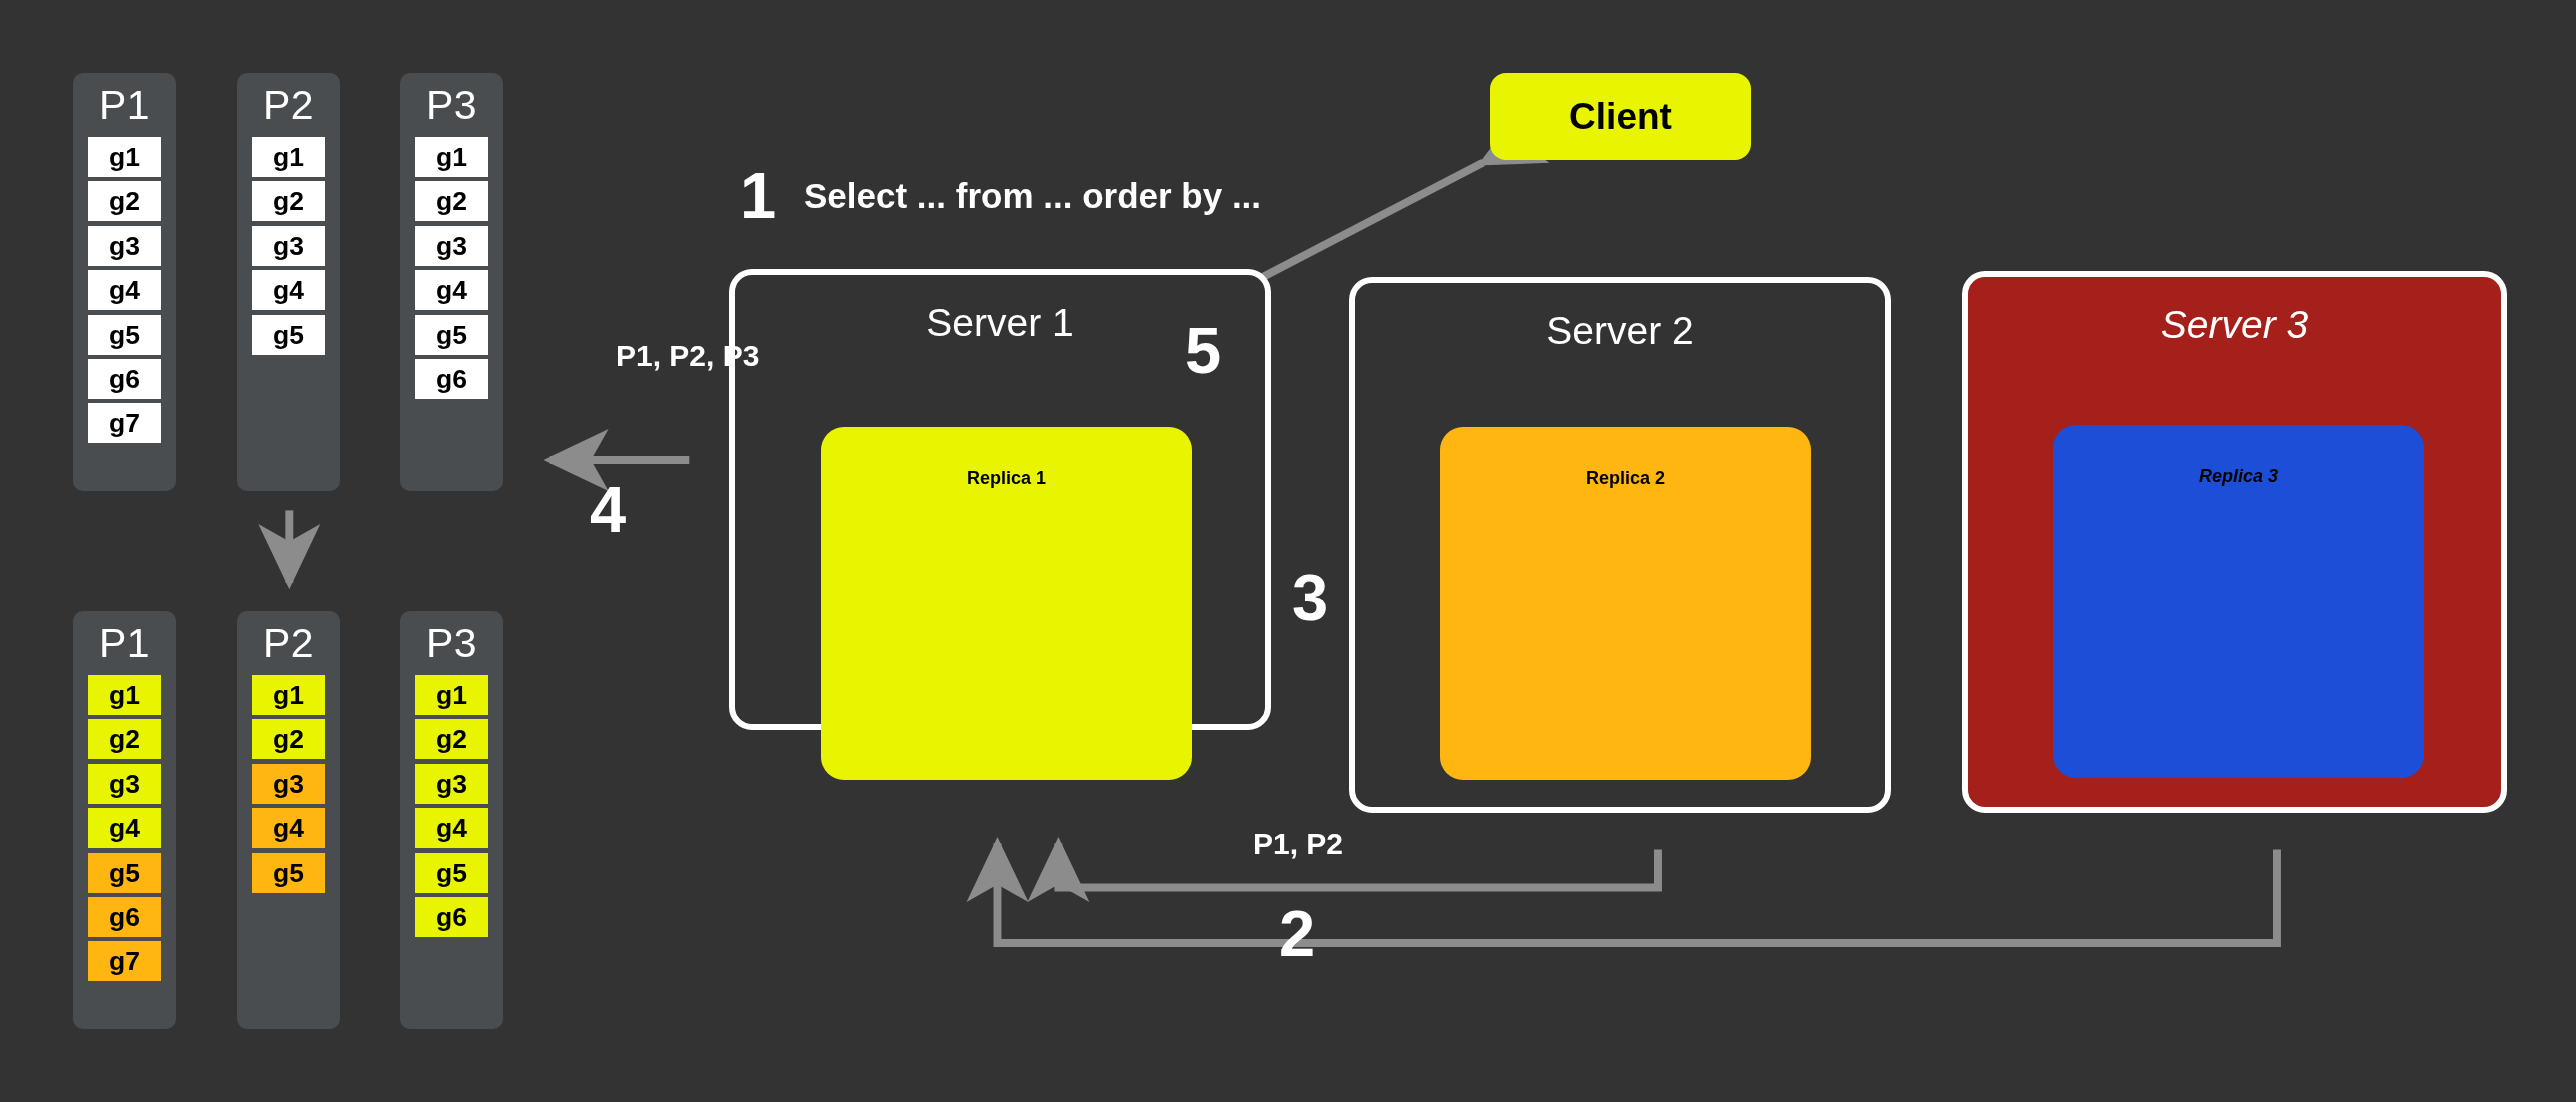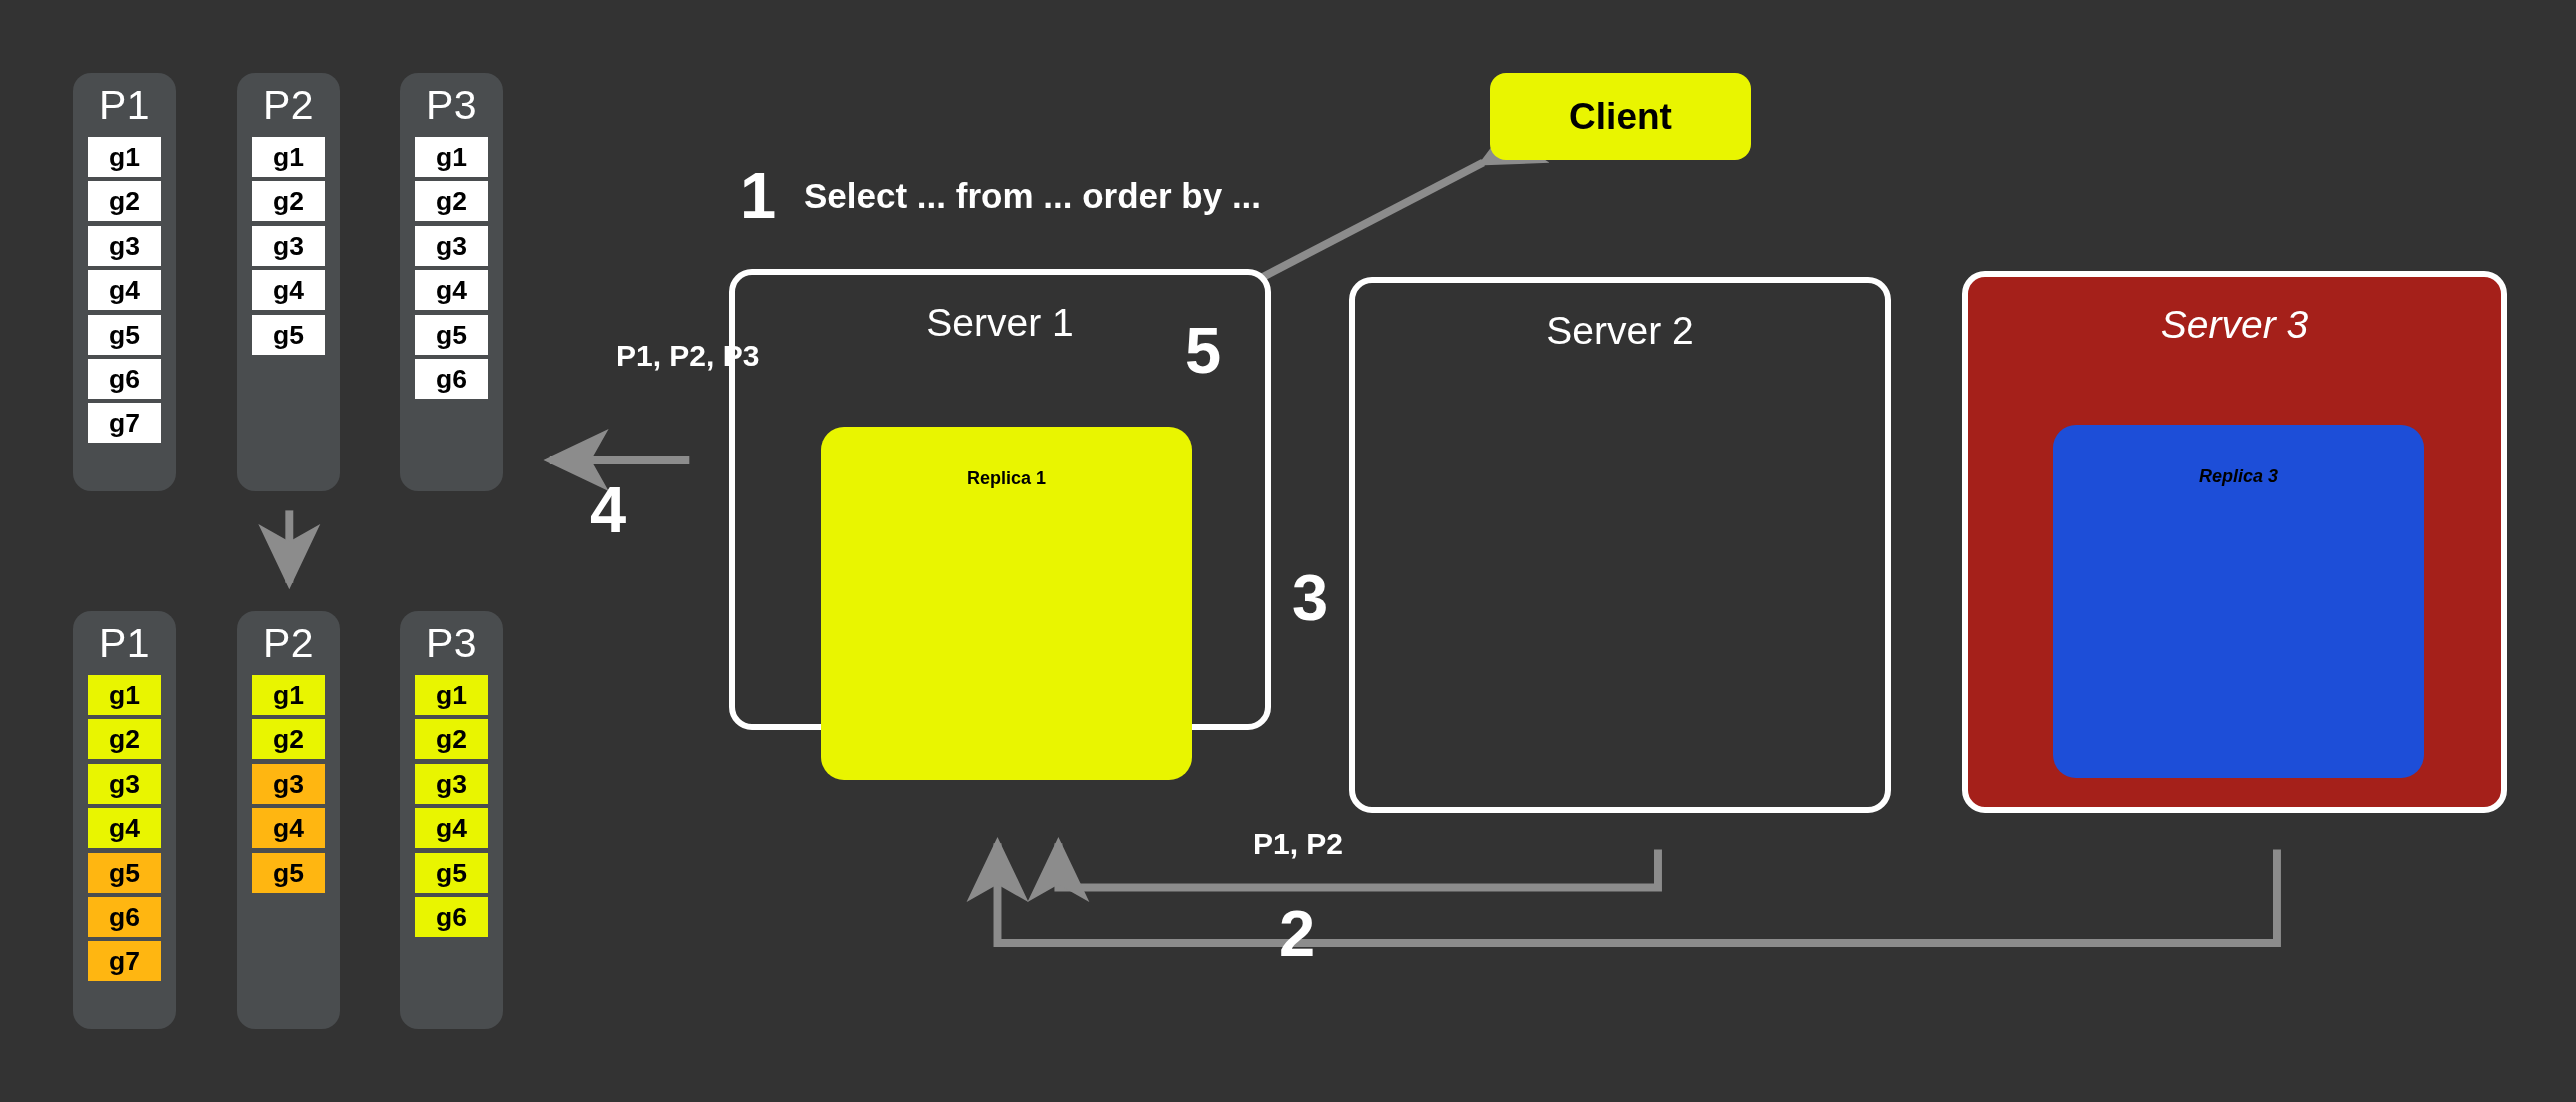--- a/index.html
+++ b/index.html
@@ -13,21 +13,21 @@
     height: 1102px;
     background: #333333;
     font-family: "Liberation Sans", sans-serif;
     overflow: hidden;
   }
 
   
   .partition {
     position: absolute;
     background: #4a4d4f;
-    border-radius: 18px;
+    border-radius: 10px;
     box-sizing: border-box;
     display: flex;
     flex-direction: column;
     align-items: center;
   }
   .partition-title {
     color: #ffffff;
     font-size: 41px;
     font-weight: 400;
     letter-spacing: 0.4px;
@@ -233,20 +233,23 @@
 
   <div class="server" style="left:729px; top:269px; width:542px; height:461px;">
     <div class="server-title">Server 1</div>
     <div class="replica" style="left:86px; top:152px; width:371px; height:353px; background:#e9f500;">
       <span>Replica 1</span>
     </div>
   </div>
 
   <div class="server" style="left:1349px; top:277px; width:542px; height:536px;">
     <div class="server-title">Server 2</div>
+    <div class="replica" style="left:85px; top:144px; width:371px; height:353px; background:#ffb611;">
+      <span>Replica 2</span>
+    </div>
   </div>
 
   <div class="server failed" style="left:1962px; top:271px; width:545px; height:542px;">
     <div class="server-title">Server 3</div>
     <div class="replica" style="left:85px; top:148px; width:371px; height:353px; background:#1d4ed8;">
       <span>Replica 3</span>
     </div>
   </div>
 
   <div class="label step-num" style="left:740px; top:163px;">1</div>

